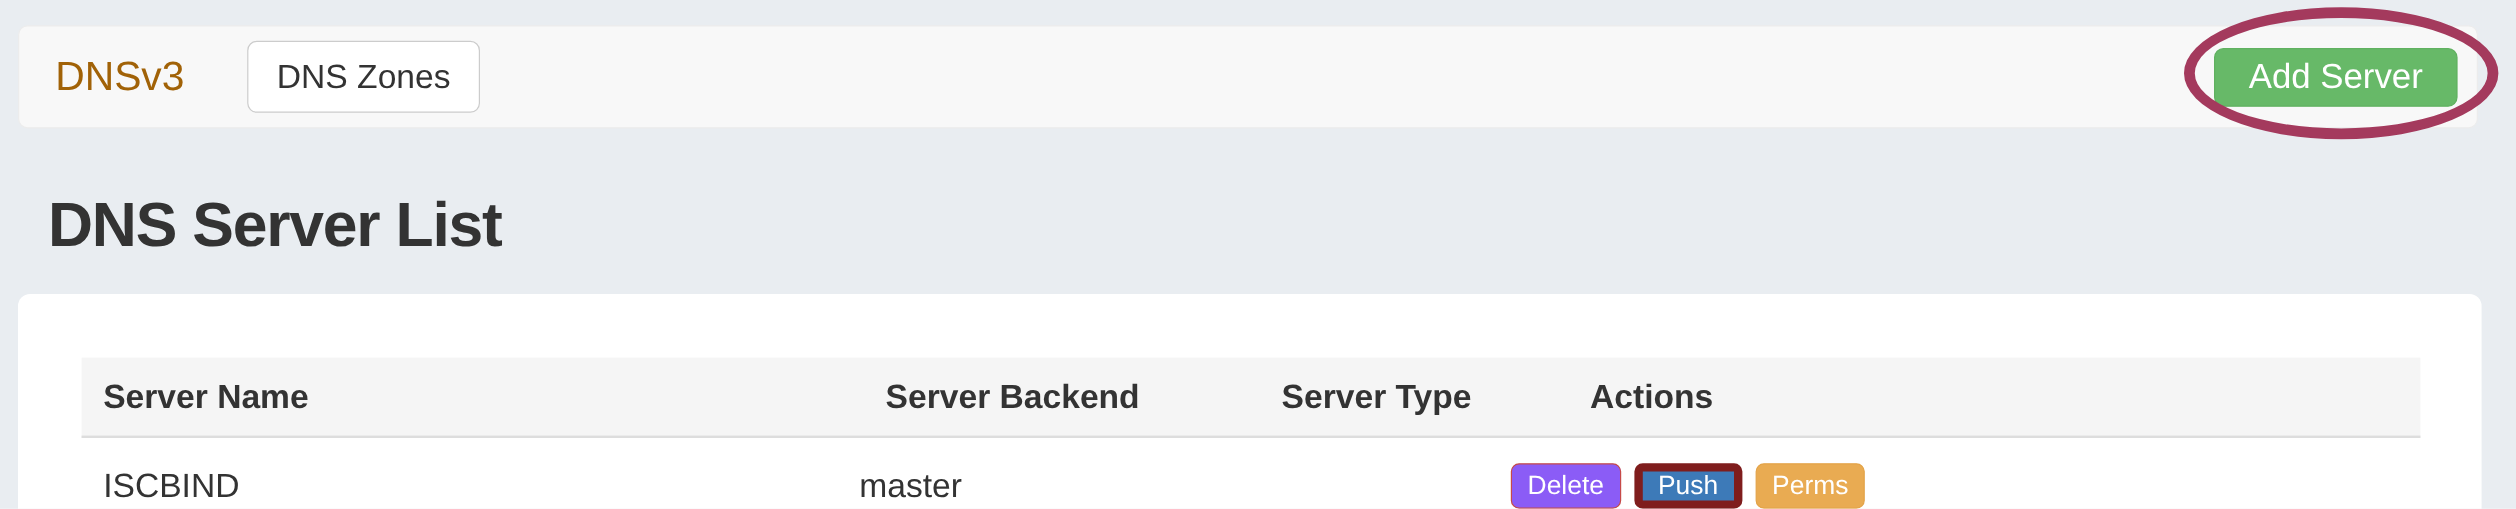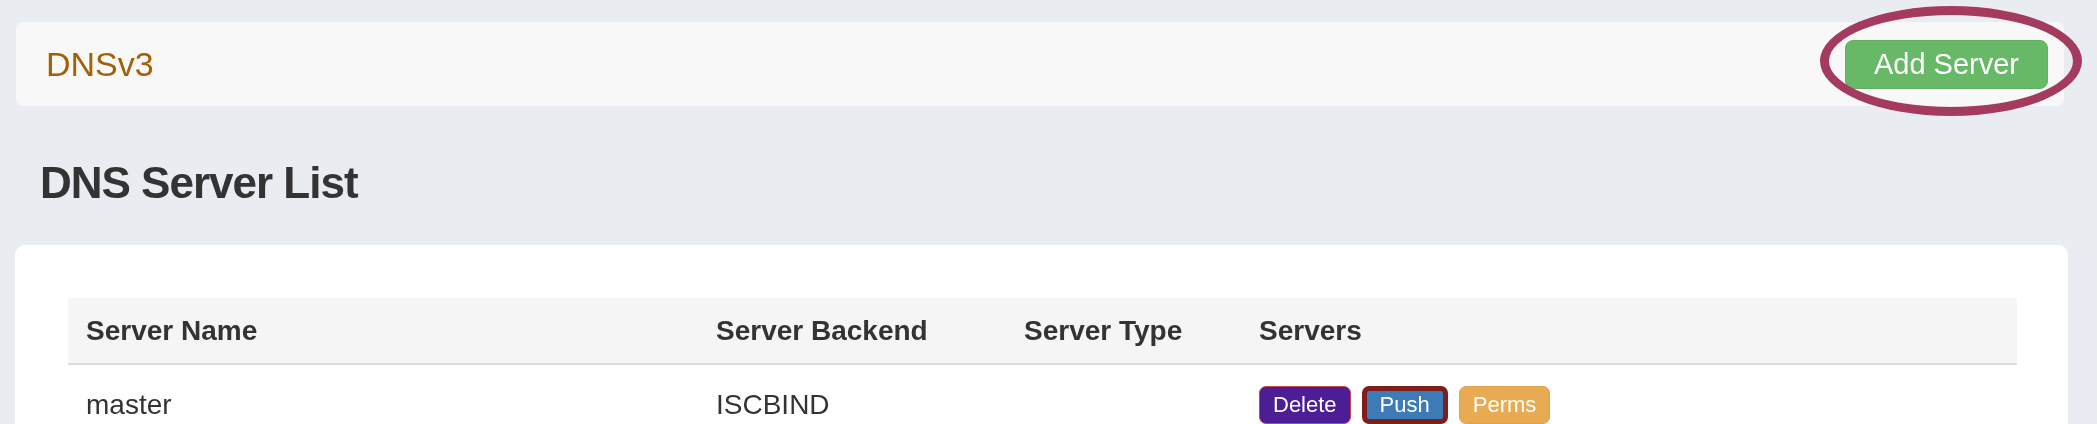--- a/index.html
+++ b/index.html
@@ -75,21 +75,21 @@
     border-radius: 50%;
     z-index: 10;
     pointer-events: none;
     background: transparent;
   }
 
   
   .page-title {
     position: absolute;
     left: 40px; top: 158px;
-    font-size: 44px;
+    font-size: 52px;
     font-weight: bold;
     color: #333;
     margin: 0;
     letter-spacing: -1px;
     white-space: nowrap;
   }
 
   
   .card {
     position: absolute;
@@ -103,20 +103,21 @@
     display: grid;
     grid-template-columns: 630px 308px 235px 374px 1fr;
   }
   .thead {
     background: #f5f5f5;
     border-bottom: 2px solid #ddd;
     height: 67px;
     align-items: center;
     font-weight: bold;
     font-size: 28px;
+    gap: 22px;
   }
   .th, .td { padding-left: 18px; }
   .tbody-row {
     height: 80px;
     align-items: center;
     font-size: 28px;
   }
   .server-link {
     color: #437ab3;
     text-decoration: none;
@@ -128,51 +129,52 @@
     color: #fff;
     font-size: 22px;
     font-family: "Liberation Sans", "DejaVu Sans", sans-serif;
     height: 38px;
     padding: 0 13px;
     border-radius: 7px;
     display: flex;
     align-items: center;
     cursor: pointer;
   }
-  .btn-danger  { background: #4c1d95; border: 1px solid #c64a48; }
-  .btn-primary { background: #3d7ab8; border: 5px solid #7f1d1d; }
+  .btn-danger  { background: #8b5cf6; border: 1px solid #c64a48; }
+  .btn-primary { background: #3d7ab8; border: 7px solid #7f1d1d; }
   .btn-warning { background: #e9ab52; border: 1px solid #e3a348; }
 </style>
 </head>
 <body>
 
 <div class="navbar">
   <div class="brand">DNSv3</div>
 
+  <div class="nav-btn">DNS Zones</div>
 
   <div class="flex-spacer"></div>
 
   <div class="add-btn">Add Server</div>
 </div>
 
 <div class="annotation-ellipse"></div>
 
 <h2 class="page-title">DNS Server List</h2>
 
 <div class="card">
   <div class="grid-row thead">
     <div class="th">Server Name</div>
     <div class="th">Server Backend</div>
     <div class="th">Server Type</div>
-    <div class="th">Servers</div>
+    <div class="th">Actions</div>
   </div>
 
   <div class="grid-row tbody-row">
+    <div class="td">ISCBIND</div>
     <div class="td">master</div>
-    <div class="td">ISCBIND</div>
     <div class="td"></div>
     <div class="td actions-cell">
       <button class="action-btn btn-danger">Delete</button>
       <button class="action-btn btn-primary">Push</button>
       <button class="action-btn btn-warning">Perms</button>
     </div>
   </div>
 </div>
 
 </body></html>

